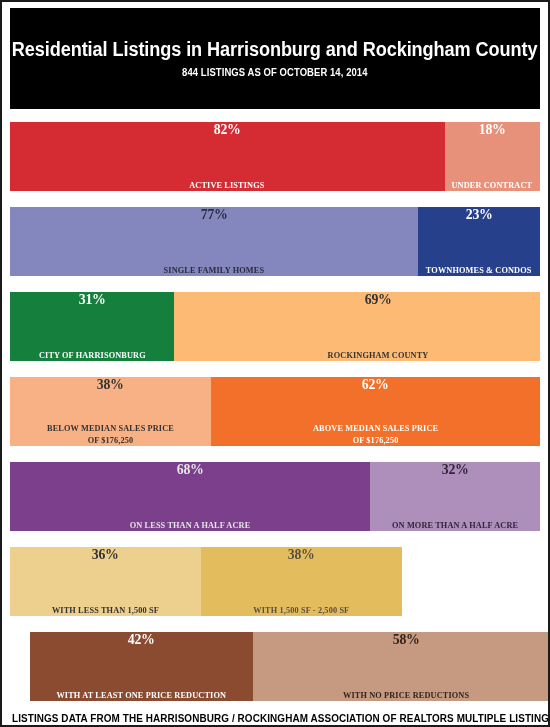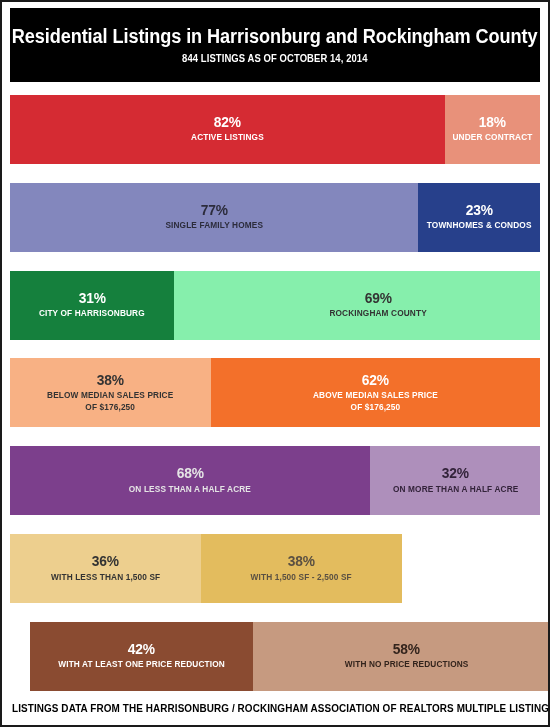--- a/index.html
+++ b/index.html
@@ -23,21 +23,21 @@
     border: 2px solid #1a1a1a;
     padding: 6px 6px 0 6px;
     display: flex;
     flex-direction: column;
     overflow: hidden;
   }
 
   
   .header {
     background: #000000;
-    height: 74px;
+    height: 101px;
     display: flex;
     flex-direction: column;
     align-items: center;
     justify-content: center;
     margin: 0 2px 0 2px;
     flex: 0 0 auto;
   }
   .header-title {
     color: #ffffff;
     font-size: 19.5px;
@@ -71,24 +71,25 @@
     display: flex;
     flex-direction: row;
     height: 69px;
     width: 100%;
     margin-bottom: 16px;
   }
   .seg {
     display: flex;
     flex-direction: column;
     align-items: center;
-    justify-content: center;
+    justify-content: space-between;
     box-sizing: border-box;
     overflow: hidden;
     text-align: center;
+    font-family: Liberation Serif, serif;
   }
   .seg-pct {
     font-size: 14.5px;
     font-weight: bold;
     line-height: 1.05;
     letter-spacing: -0.2px;
     transform: scaleX(0.95);
   }
   .seg-label {
     font-size: 9.2px;
@@ -147,21 +148,21 @@
         <div class="seg" style="flex: 0 0 23%; background: rgb(39, 64, 139); color: rgb(255, 255, 255);">
           <div class="seg-pct">23%</div>
           <div class="seg-label">TOWNHOMES &amp; CONDOS</div>
         </div>
       </div>
       <div class="bar-row">
         <div class="seg" style="flex: 0 0 31%; background: #15803d; color: rgb(255, 255, 255);">
           <div class="seg-pct">31%</div>
           <div class="seg-label">CITY OF HARRISONBURG</div>
         </div>
-        <div class="seg" style="flex: 0 0 69%; background: #86efac; color: rgb(51, 51, 51); padding-left: 42px;">
+        <div class="seg" style="flex: 0 0 69%; background: #fdba74; color: rgb(51, 51, 51); padding-left: 42px;">
           <div class="seg-pct">69%</div>
           <div class="seg-label">ROCKINGHAM COUNTY</div>
         </div>
       </div>
       <div class="bar-row">
         <div class="seg" style="flex: 0 0 38%; background: rgb(248, 177, 132); color: rgb(51, 51, 51);">
           <div class="seg-pct">38%</div>
           <div class="seg-label">BELOW MEDIAN SALES PRICE
 OF $176,250</div>
         </div>

